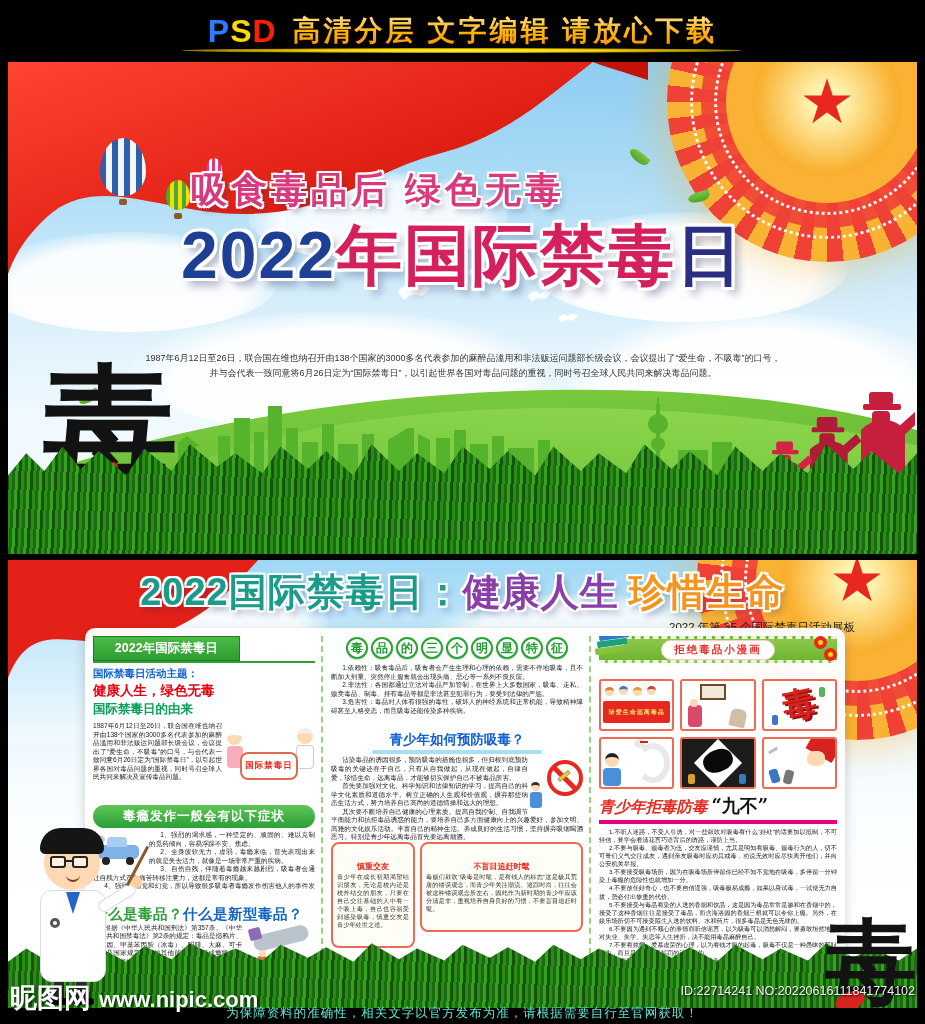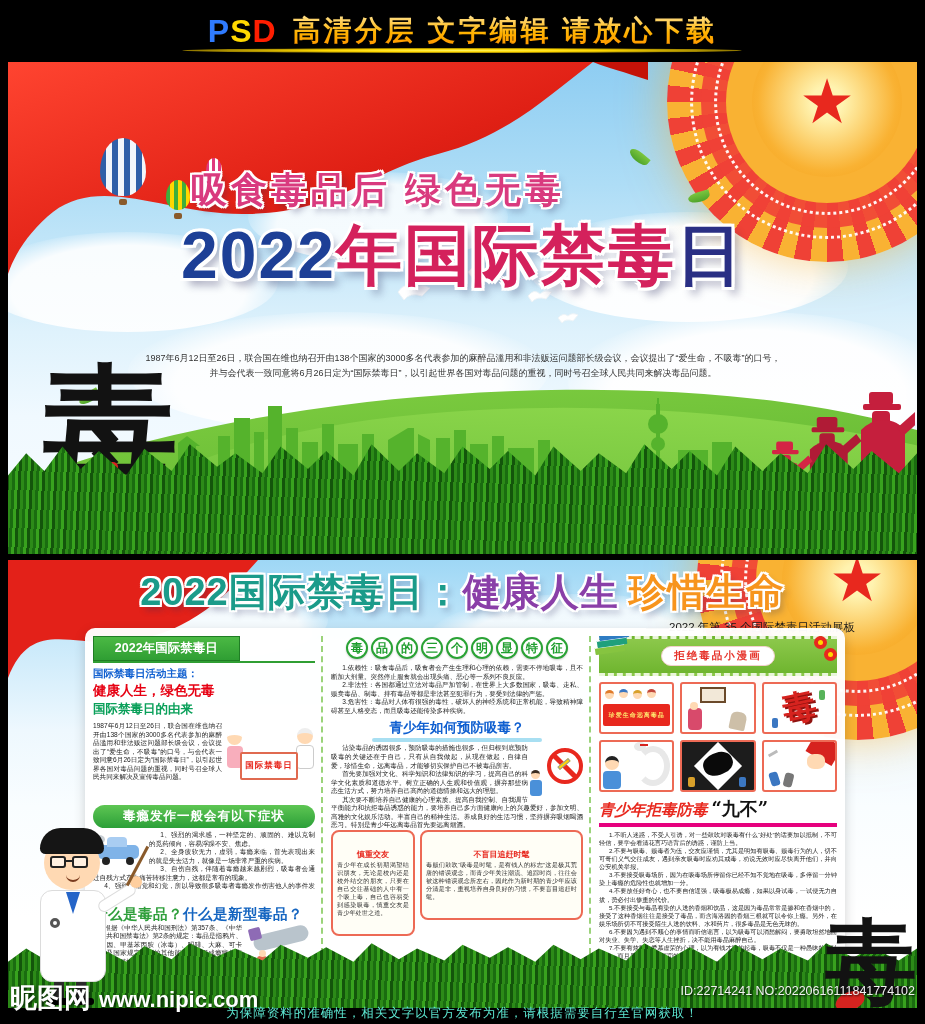--- a/index.html
+++ b/index.html
@@ -68,32 +68,32 @@
   .origin-title{font-size:12.5px;color:#0aa05a;font-weight:bold;margin-bottom:4px}
   .sym-banner{margin:5px 0 3px;background:linear-gradient(180deg,#5ec653,#2b9f38);border-radius:12px;
     color:#fff;font-size:12.5px;font-weight:bold;text-align:center;padding:3px 0;letter-spacing:1px}
   .what-title{margin-top:5px;font-weight:bold;font-size:14.5px;letter-spacing:.5px}
   .what-title .g{color:#2e9e3a}.what-title .b{color:#1565c0}
   
   .features-row{display:flex;gap:3px;justify-content:center;margin:1px 0 5px}
   .fc{width:22px;height:22px;border-radius:50%;background:#fff;border:2px solid #2aa335;color:#1f9e2e;
     font-weight:bold;font-size:12px;display:flex;align-items:center;justify-content:center;
     box-shadow:0 1px 2px rgba(0,0,0,.2)}
-  .prevent-title{margin:4px auto 2px;text-align:center;color:#0f5fd0;font-weight:bold;font-size:13.5px}
+  .prevent-title{margin:16px auto 2px;text-align:center;color:#0f5fd0;font-weight:bold;font-size:13.5px}
   .prevent-title::after{content:"";display:block;width:170px;height:4px;background:#a8dff2;
     border-radius:3px;margin:1px auto 0}
   .red-banner{margin:4px 0;background:linear-gradient(180deg,#f0483a,#c21f1f);border:1px solid #f7c873;
     color:#ffe76e;font-weight:bold;font-size:12.5px;text-align:center;padding:3px 0;letter-spacing:2px;
     box-shadow:0 2px 3px rgba(0,0,0,.25)}
   .boxes{display:flex;gap:5px;align-items:stretch}
   .bx{border:2px solid #ed6a55;border-radius:8px;background:#fffef6;padding:17px 4px}
   .bx-title{color:#e8281e;font-weight:bold;font-size:8px;text-align:center;margin-bottom:1px}
   .bx-body{font-size:6.2px;line-height:1.3;color:#333;text-align:justify}
   
-  .zigzag{position:relative;height:40px;margin:0 0 6px;display:flex;align-items:center;justify-content:center;
+  .zigzag{position:relative;height:27px;margin:0 0 16px;display:flex;align-items:center;justify-content:center;
     background:linear-gradient(180deg,#8cc84b,#6fb52f);
     border-top:3px dashed #eaf6da;border-bottom:3px dashed #eaf6da}
   .pill{background:#fff;border:1px solid #f3d0cd;border-radius:11px;padding:2px 12px;
     color:#e6332a;font-weight:bold;font-size:10.5px;letter-spacing:2px;white-space:nowrap}
   .books{position:absolute;left:-4px;top:-8px;width:34px;height:30px}
   .bk{position:absolute;width:30px;height:8px;border-radius:1px;border-top:2px solid #fff}
   .flower{position:absolute;width:13px;height:13px;border-radius:50%;background:#e8281e}
   .flower::after{content:"";position:absolute;left:4px;top:4px;width:5px;height:5px;border-radius:50%;background:#ffd800}
   .comics{display:grid;grid-template-columns:repeat(3,1fr);gap:6px}
   .cell{height:52px;border:2px solid #ed6a55;border-radius:3px;background:#fff;position:relative;overflow:hidden}
@@ -275,21 +275,21 @@
       </div>
       <div class="theme-label">国际禁毒日活动主题：</div>
       <div class="theme-value">健康人生，绿色无毒</div>
       <div class="origin-title">国际禁毒日的由来</div>
       <div style="overflow:hidden">
         <div style="float:right;width:90px;height:76px;position:relative;margin:0 0 2px 3px">
           <div style="position:absolute;left:2px;top:8px;width:15px;height:15px;border-radius:50%;background:#ffd9b3;border-top:5px solid #fff"></div>
           <div style="position:absolute;left:2px;top:24px;width:16px;height:22px;border-radius:4px;background:#f8aebc"></div>
           <div style="position:absolute;right:2px;top:6px;width:16px;height:16px;border-radius:50%;background:#ffd9b3;border-top:5px solid #eee"></div>
           <div style="position:absolute;right:1px;top:23px;width:18px;height:24px;border-radius:4px;background:#fff;border:1px solid #ccc"></div>
-          <div style="position:absolute;left:15px;top:30px;width:58px;height:28px;background:#fff;border:2px solid #e06a50;border-radius:2px;display:flex;align-items:center;justify-content:center;color:#e8281e;font-weight:bold;font-size:8.5px;letter-spacing:1px">国际禁毒日</div>
+          <div style="position:absolute;left:15px;top:30px;width:58px;height:28px;background:#fff;border:2px solid #e06a50;border-radius:8px;display:flex;align-items:center;justify-content:center;color:#e8281e;font-weight:bold;font-size:8.5px;letter-spacing:1px">国际禁毒日</div>
         </div>
         <div class="body-txt">1987年6月12日至26日，联合国在维也纳召开由138个国家的3000多名代表参加的麻醉品滥用和非法贩运问题部长级会议，会议提出了“爱生命，不吸毒”的口号，与会代表一致同意6月26日定为“国际禁毒日”，以引起世界各国对毒品问题的重视，同时号召全球人民共同来解决及宣传毒品问题。</div>
       </div>
       <div class="sym-banner">毒瘾发作一般会有以下症状</div>
       <div style="overflow:hidden">
         <div style="float:left;width:52px;height:34px;position:relative;margin:2px 4px 2px 0">
           <div style="position:absolute;left:4px;top:12px;width:42px;height:14px;background:#7fb3e8;border-radius:5px"></div>
           <div style="position:absolute;left:14px;top:4px;width:20px;height:10px;background:#a9cdf2;border-radius:4px 4px 0 0"></div>
           <div style="position:absolute;left:9px;top:24px;width:8px;height:8px;border-radius:50%;background:#222"></div>
           <div style="position:absolute;left:33px;top:24px;width:8px;height:8px;border-radius:50%;background:#222"></div>

